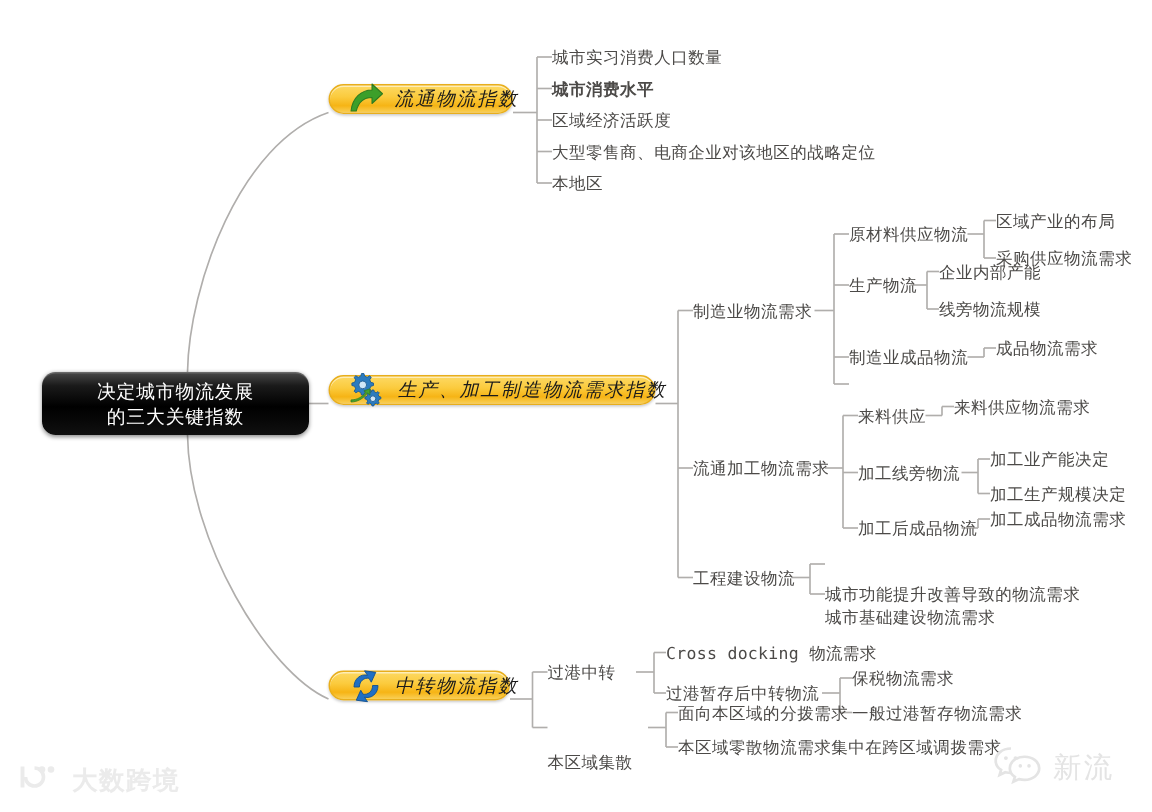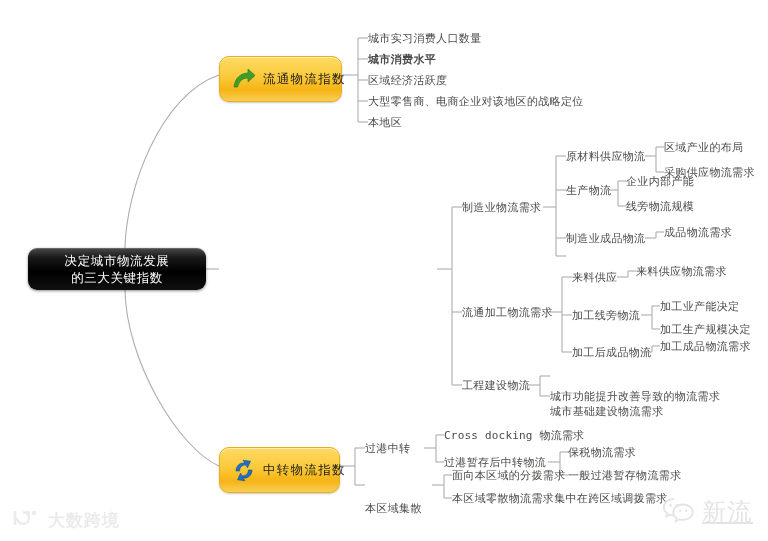--- a/index.html
+++ b/index.html
@@ -40,30 +40,31 @@
     text-align: center;
     color: #ffffff;
     font-size: 12.5px;
     line-height: 17px;
     letter-spacing: 0.6px;
     white-space: pre-line;
   }
   
   .branch-node {
     position: absolute;
-    height: 46px;
+    height: 20px;
     border-radius: 10px;
     background: linear-gradient(180deg, #fdd963 0%, #fbcb3e 42%, #f6b415 75%, #f9cf56 100%);
     border: 1px solid #e8ae1c;
     box-shadow: 0 1px 2px rgba(0,0,0,0.22), inset 0 1px 0 rgba(255,255,255,0.55);
     display: flex;
     align-items: center;
     padding: 0 12px;
     box-sizing: border-box;
     gap: 7px;
+    font-style: italic;
   }
   .branch-label {
     font-size: 12.5px;
     color: #1b1b1b;
     letter-spacing: 1.3px;
     white-space: nowrap;
   }
   .branch-icon { flex: 0 0 auto; display: block; line-height: 0; }
 
   
@@ -91,24 +92,23 @@
   }
   .wm-left { left: 12px; top: 508px; }
   .wm-right { left: 662px; top: 496px; }
   .wm-text-left {
     font-size: 17px;
     color: #ebebeb;
     letter-spacing: 1px;
     font-weight: bold;
   }
   .wm-text-right {
-    font-size: 24px;
+    font-size: 19px;
     color: #e4e4e4;
     letter-spacing: 1.5px;
-    text-decoration: underline;
   }
 </style>
 </head>
 <body>
 
 <div id="canvas">
 
   <svg id="wires" viewBox="0 0 768 541" xmlns="http://www.w3.org/2000/svg">
     <g fill="none" stroke="#b0aeac" stroke-width="1.1">
 
@@ -210,20 +210,34 @@
     </span>
     <span class="branch-label">流通物流指数</span>
   </div>
 
   <div class="node-text" style="left:368px; top:32px;text-align:center;">城市实习消费人口数量</div>
   <div class="node-text" style="left:368px; top:53px;font-weight:bold;">城市消费水平</div>
   <div class="node-text" style="left:368px; top:74px;">区域经济活跃度</div>
   <div class="node-text" style="left:368px; top:95px;">大型零售商、电商企业对该地区的战略定位</div>
   <div class="node-text" style="left:368px; top:116px;">本地区</div>
 
+  <div class="branch-node" style="left:219px; top:250px; width:218px;">
+    <span class="branch-icon">
+      <svg width="26" height="24" viewBox="0 0 26 24" xmlns="http://www.w3.org/2000/svg">
+        <g fill="#2b7bbf" stroke="#1b5a91" stroke-width="0.6">
+          <path d="M9,1 l1.6,0 l0.5,1.8 l1.7,0.7 l1.6,-1 l1.1,1.1 l-1,1.6 l0.7,1.7 l1.8,0.5 l0,1.6 l-1.8,0.5 l-0.7,1.7 l1,1.6 l-1.1,1.1 l-1.6,-1 l-1.7,0.7 l-0.5,1.8 l-1.6,0 l-0.5,-1.8 l-1.7,-0.7 l-1.6,1 l-1.1,-1.1 l1,-1.6 l-0.7,-1.7 l-1.8,-0.5 l0,-1.6 l1.8,-0.5 l0.7,-1.7 l-1,-1.6 l1.1,-1.1 l1.6,1 l1.7,-0.7 Z"></path>
+          <circle cx="9.8" cy="8.6" r="2.6" fill="#cfe6f7"></circle>
+          <path d="M16,12 l1.2,0 l0.4,1.3 l1.2,0.5 l1.2,-0.7 l0.8,0.8 l-0.7,1.2 l0.5,1.2 l1.3,0.4 l0,1.2 l-1.3,0.4 l-0.5,1.2 l0.7,1.2 l-0.8,0.8 l-1.2,-0.7 l-1.2,0.5 l-0.4,1.3 l-1.2,0 l-0.4,-1.3 l-1.2,-0.5 l-1.2,0.7 l-0.8,-0.8 l0.7,-1.2 l-0.5,-1.2 l-1.3,-0.4 l0,-1.2 l1.3,-0.4 l0.5,-1.2 l-0.7,-1.2 l0.8,-0.8 l1.2,0.7 l1.2,-0.5 Z"></path>
+          <circle cx="16.6" cy="17.8" r="1.9" fill="#cfe6f7"></circle>
+        </g>
+        <path d="M2,20 C6,20 10,18 13,14 L14.6,15.4 L14.6,11.2 L10.6,12.6 L12,13.6 C9.4,16.8 5.8,18.6 2,18.6 Z" fill="#46a32f" stroke="#2f7a1d" stroke-width="0.5"></path>
+      </svg>
+    </span>
+    <span class="branch-label">生产、加工制造物流需求指数</span>
+  </div>
 
   <div class="node-text" style="left:462px; top:201px;">制造业物流需求</div>
   <div class="node-text" style="left:462px; top:306px;">流通加工物流需求</div>
   <div class="node-text" style="left:462px; top:379px;">工程建设物流</div>
 
   <div class="node-text" style="left:566px; top:150px;">原材料供应物流</div>
   <div class="node-text" style="left:566px; top:184px;">生产物流</div>
   <div class="node-text" style="left:566px; top:232px;">制造业成品物流</div>
 
   <div class="node-text" style="left:664px; top:141px;">区域产业的布局</div>

